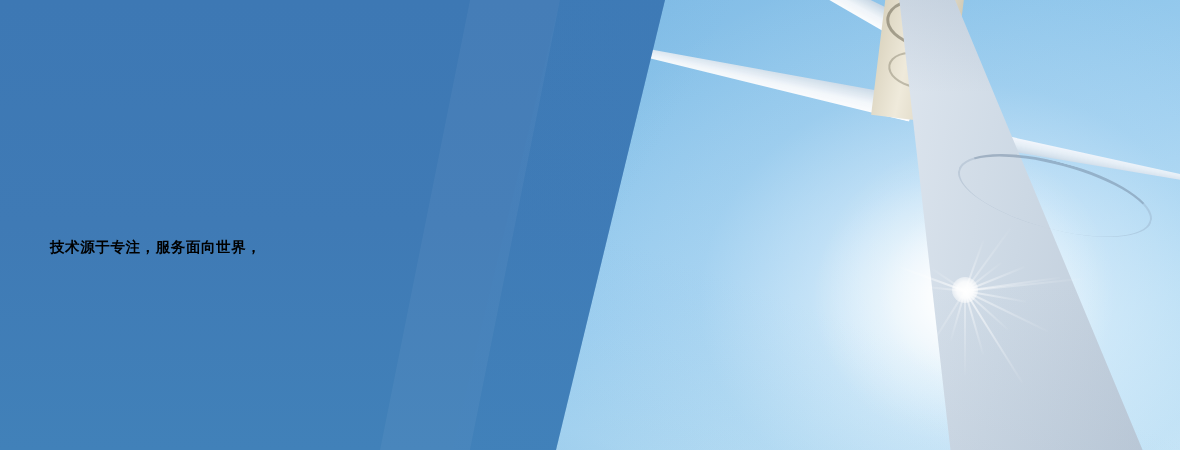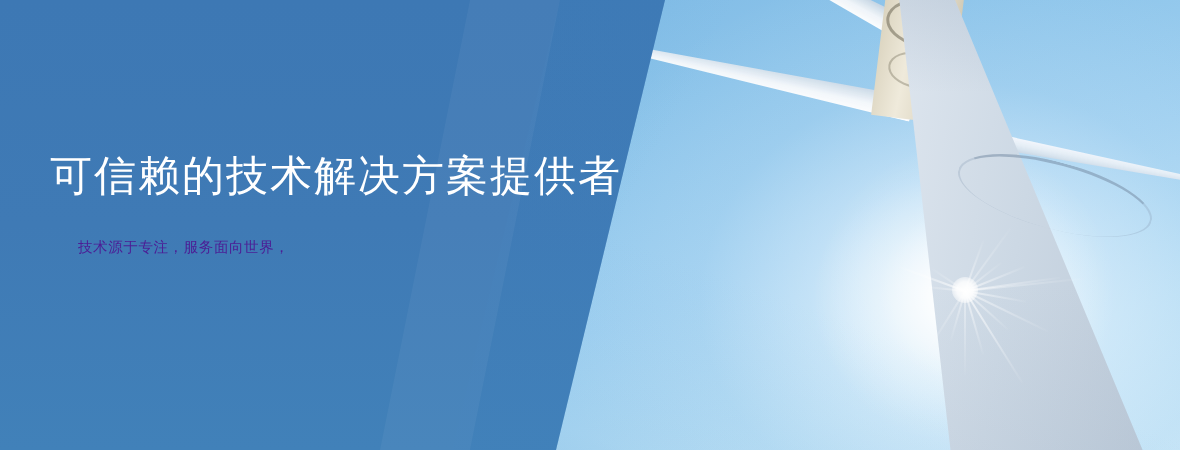--- a/index.html
+++ b/index.html
@@ -241,26 +241,25 @@
     white-space: nowrap;
   }
   .sub {
     position: absolute;
     top: 232px;
     left: 0;
     color: #ffffff;
   }
   .sub-line {
     font-size: 14.5px;
-    font-weight: 400;
+    font-weight: 700;
     letter-spacing: 0.6px;
     line-height: 30px;
-    color: #4c1d95;
+    color: #000000;
     white-space: nowrap;
-    margin-left: 28px;
   }
 </style>
 </head>
 <body>
 
 <div id="banner">
 
   <div class="photo">
     <div class="sky"></div>
     <div class="sky-deep"></div>
@@ -300,19 +299,18 @@
         <div class="ray" style="width: 64px; transform: rotate(338deg); opacity: 0.65;"></div>
         <div class="ray" style="width: 96px; transform: rotate(352deg); opacity: 0.59;"></div>
       </div>
   </div>
 
   <div class="overlay-main"></div>
   <div class="overlay-edge"></div>
   <div class="overlay-band"></div>
 
   <div class="content">
-    <h1 class="headline">可信赖的技术解决方案提供者</h1>
     <div class="sub">
       <div class="sub-line">技术源于专注，服务面向世界，</div>
     </div>
   </div>
 
 </div>
 
 </body></html>

